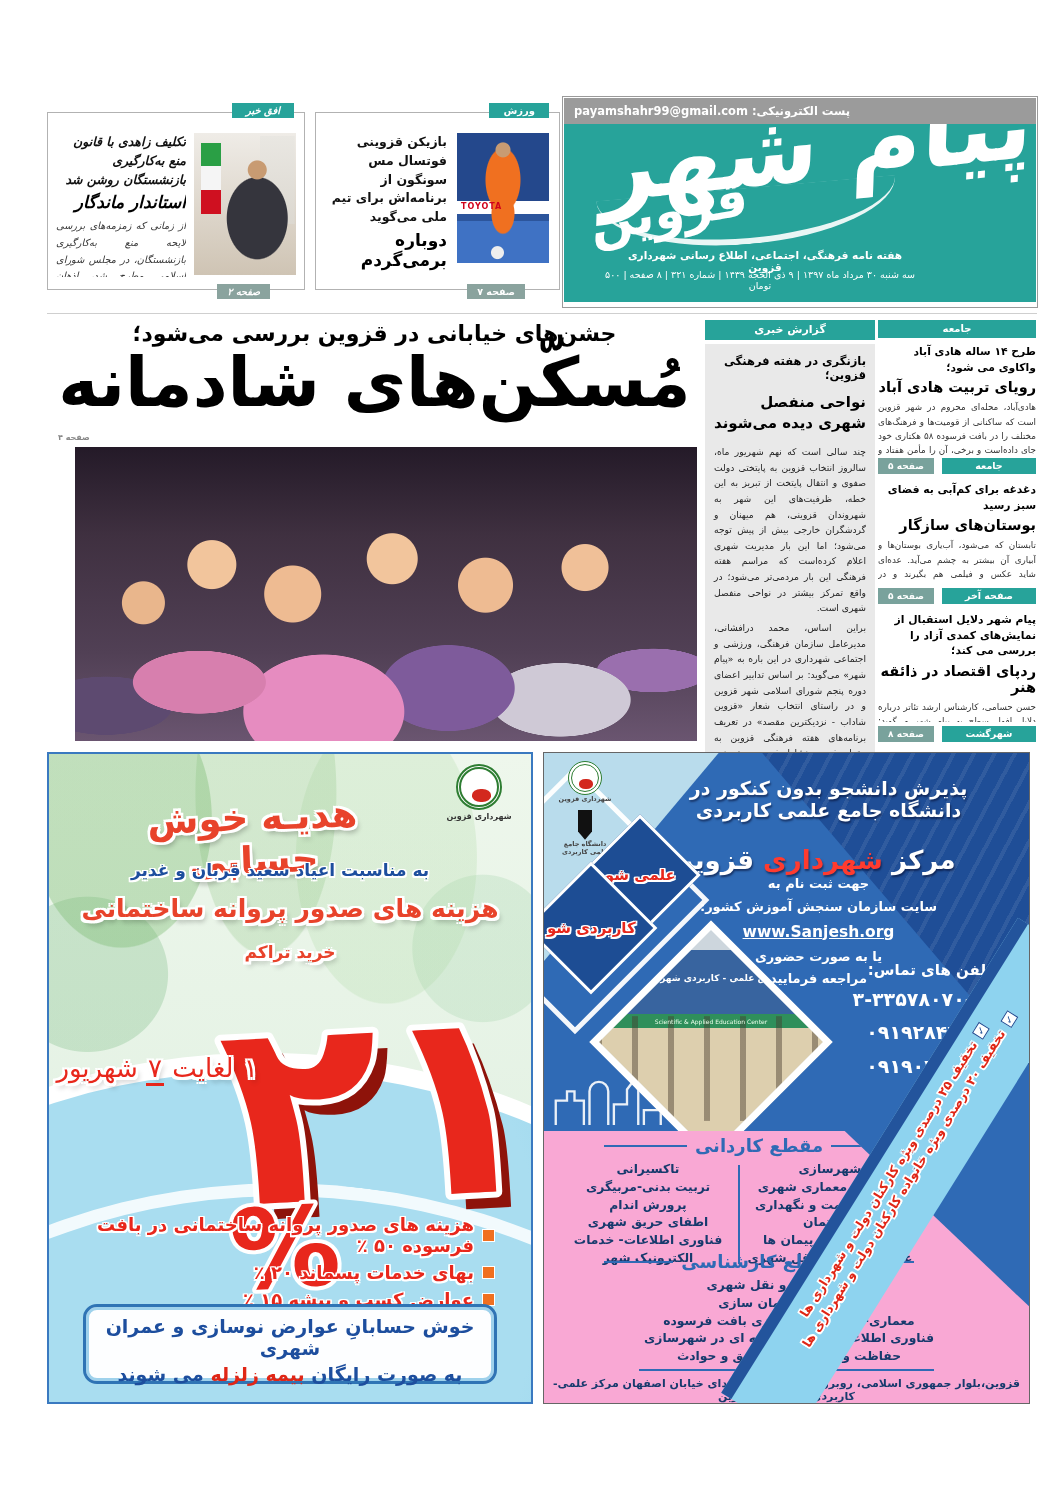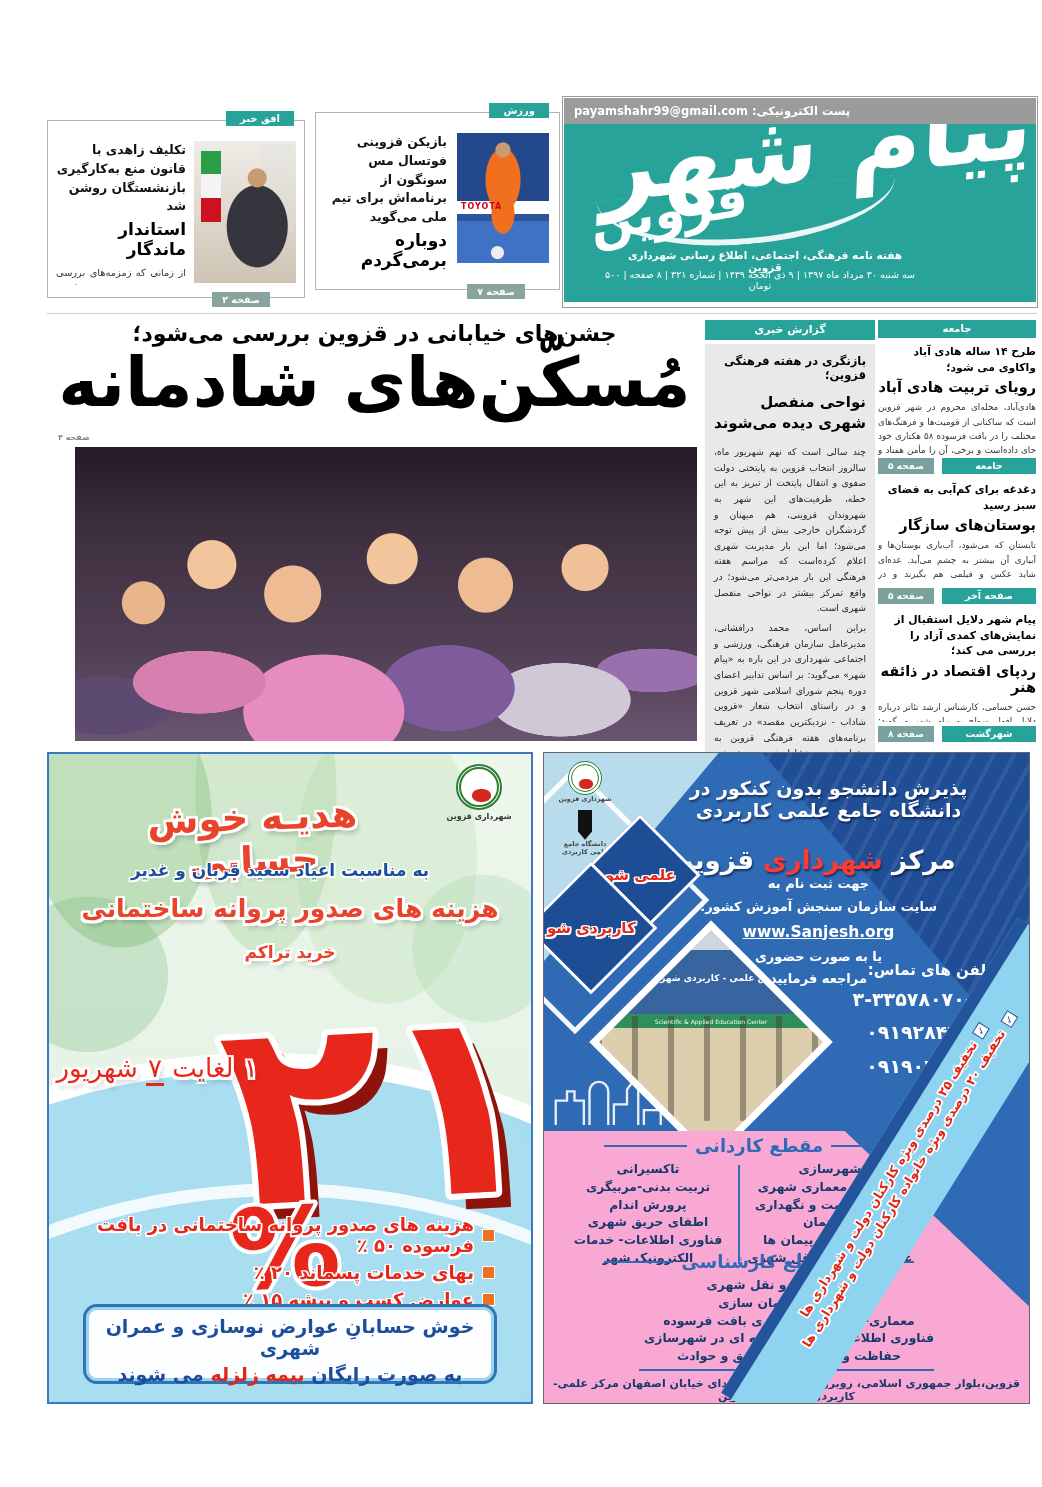--- a/index.html
+++ b/index.html
@@ -12,21 +12,21 @@
   .email-bar { height:26px; background:#9b9b9b; color:#fff; font-size:11.5px; font-weight:bold; line-height:26px; padding:0 10px; text-align:left; }
   .teal-box { position:relative; height:178px; background:#27a39a; overflow:hidden; }
   .logo-main { position:absolute; right:2px; top:-30px; color:#fff; font-weight:bold; font-size:96px; line-height:1.1; transform:rotate(-6deg) skewX(-8deg); white-space:nowrap; }
   .logo-sub { position:absolute; left:26px; top:58px; color:#fff; font-weight:bold; font-size:50px; transform:rotate(-10deg) skewX(-6deg); }
   .logo-tail { position:absolute; left:34px; bottom:58px; width:300px; height:56px; border-bottom:6px solid #fff; border-radius:0 0 50% 50% / 0 0 100% 100%; transform:rotate(-5deg); opacity:.9; }
   .tagline { position:absolute; bottom:29px; left:60px; right:130px; text-align:center; color:#fff; font-size:10.5px; font-weight:bold; }
   .dateline { position:absolute; bottom:11px; left:30px; right:110px; text-align:center; color:#fff; font-size:9.5px;margin-top:26px; }
 
   
   .teaser { border:1px solid #b2b2b2; background:#fff; }
-  .t1 { left:47px; top:120px; width:258px; height:178px; }
+  .t1 { left:47px; top:112px; width:258px; height:178px;font-style:italic; }
   .t2 { left:315px; top:112px; width:245px; height:178px; }
   .tag { position:absolute; top:-10px; right:10px; background:#27a39a; color:#fff; font-size:10px; font-weight:bold; padding:2px 14px; }
   .t-photo { position:absolute; top:20px; }
   .t-txt { position:absolute; top:20px; left:8px; bottom:12px; overflow:hidden; }
   .t-kicker { font-size:12.5px; font-weight:bold; color:#111; line-height:1.5; text-align:right; }
   .t-title { font-size:17px; font-weight:bold; margin-top:3px; }
   .t-body { font-size:9.8px; color:#333; line-height:1.7; margin-top:6px; text-align:justify; }
   .pagebadge { position:absolute; bottom:-10px; right:34px; background:#8aa39e; color:#fff; font-size:9.5px; font-weight:bold; padding:2px 10px; }
   .photo1 { right:8px; width:102px; height:142px; background-color:#d7d0c5; background-repeat:no-repeat;
     background-image:

